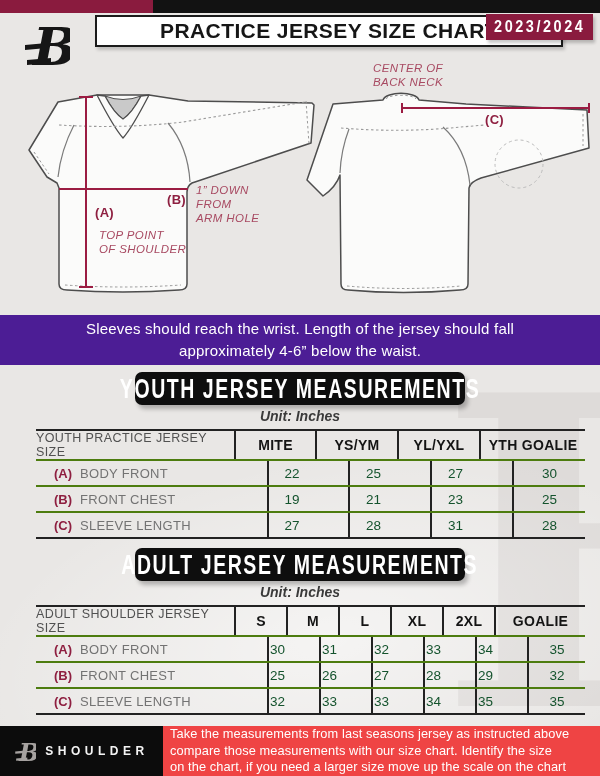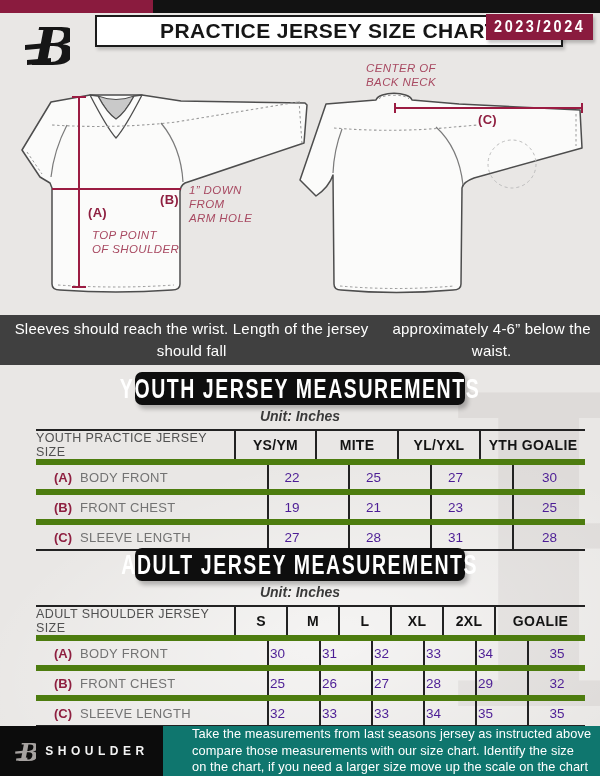--- a/index.html
+++ b/index.html
@@ -22,64 +22,64 @@
   .logo-main{position:absolute;left:22px;top:16px;width:48px;height:58px;color:#161616;}
   .title-box{position:absolute;left:95px;top:15px;width:468px;height:32px;background:#fff;
     border:2px solid #1b1b1b;box-sizing:border-box;display:flex;align-items:center;justify-content:center;
     box-shadow:2px 3px 3px rgba(0,0,0,.18);}
   .title-box .title-text{font-size:21px;font-weight:bold;color:#161616;letter-spacing:.4px;white-space:nowrap;}
   .year-box{position:absolute;left:486px;top:14px;width:107px;height:26px;background:#8a1b3e;
     display:flex;align-items:center;justify-content:center;box-shadow:2px 3px 3px rgba(0,0,0,.22);}
   .year-box .year-text{display:inline-block;transform:scaleX(.85);font-size:17px;font-weight:bold;
     color:#fff;letter-spacing:3px;white-space:nowrap;}
   
-  .diagram{position:absolute;top:55px;left:4px;width:492px;height:260px;}
+  .diagram{position:absolute;top:55px;left:11px;width:492px;height:260px;}
   .diagram svg{position:absolute;top:0;left:0;}
   .ann{position:absolute;}
   .ann-key{font-weight:bold;font-size:13px;color:#8e1f40;letter-spacing:.3px;}
   .ann-note{font-style:italic;font-size:11.5px;line-height:14px;color:#a84a62;
     white-space:pre-line;letter-spacing:.4px;}
   
-  .notice-banner{position:absolute;top:315px;left:0;width:600px;height:50px;background:#404040;
-    display:flex;align-items:center;justify-content:center;}
+  .notice-banner{position:absolute;top:315px;left:0;width:600px;height:50px;background:#4c1d95;
+    display:flex;flex-direction:column;align-items:center;justify-content:center;}
   .notice-banner .line{color:#fff;font-size:15px;line-height:22px;text-align:center;letter-spacing:.2px;}
   
   .section{position:absolute;left:0;width:600px;}
   .section.youth{top:370px;}
   .section.adult{top:546px;}
   .black-banner{width:330px;height:33px;margin:2px auto 0;background:#0e0e0e;border-radius:7px;
     display:flex;align-items:center;justify-content:center;box-shadow:3px 4px 4px rgba(0,0,0,.25);}
   .black-banner .banner-text{display:inline-block;transform:scale(.78,1.08);font-size:25px;
     font-weight:bold;color:#fff;letter-spacing:2px;white-space:nowrap;}
   .unit-label{margin-top:3px;text-align:center;font-style:italic;font-weight:bold;
     font-size:14px;color:#3a3a3a;}
   
   .size-table{margin:5px 0 0 36px;width:549px;border-top:2px solid #222;border-bottom:2px solid #222;}
-  .t-row{display:grid;border-bottom:6px solid #4d7c0f;}
+  .t-row{display:grid;border-bottom:2px solid #4d7c0f;}
   .t-row:last-child{border-bottom:none;}
   .youth-cols{grid-template-columns:198px 81px 82px 82px 1fr;}
   .adult-cols{grid-template-columns:198px 52px 52px 52px 52px 52px 1fr;}
   .t-cell{display:flex;align-items:center;justify-content:center;height:24px;
     border-left:2px solid #222;box-sizing:border-box;}
   .t-cell:first-child{border-left:none;}
   .t-row.head .t-cell{height:28px;}
   .size-header-cell{font-size:12.5px;color:#515151;letter-spacing:.4px;}
   .col-header{font-size:14px;font-weight:bold;color:#141414;letter-spacing:.3px;}
   .label-cell{justify-content:flex-start;padding-left:18px;}
   .row-key{font-weight:bold;font-size:13px;color:#8e1f40;margin-right:8px;}
   .row-label{font-size:13px;color:#737373;letter-spacing:.3px;}
-  .value-cell{font-size:13.5px;color:#4c1d95;margin-left:33px;}
+  .value-cell{font-size:13.5px;color:#14532d;margin-left:33px;}
   
   .footer{position:absolute;left:0;top:726px;width:600px;height:50px;display:flex;}
   .footer-brand-box{width:163px;height:50px;background:#0c0c0c;display:flex;align-items:center;
     justify-content:center;gap:9px;flex:none;}
   .logo-footer{width:22px;height:27px;color:#a6a2a0;flex:none;}
   .brand-text{color:#f3f3f3;font-size:12px;font-weight:bold;letter-spacing:4.5px;white-space:nowrap;}
-  .footer-note-box{flex:1;background:#0f766e;display:flex;flex-direction:column;justify-content:flex-start;
-    padding-left:29px;}
+  .footer-note-box{flex:1;background:#ef4444;display:flex;flex-direction:column;justify-content:flex-start;
+    padding-left:7px;}
   .footer-note-box .line{color:#fff;font-size:12.8px;line-height:16.6px;letter-spacing:.1px;}
 </style>
 </head>
 <body>
 
 <div class="page">
 
   <div class="swoosh"></div>
   <div class="watermark">B</div>
 
@@ -159,22 +159,22 @@
   </div>
 
   <div class="section youth">
     <div class="black-banner">
       <span class="banner-text">YOUTH JERSEY MEASUREMENTS</span>
     </div>
     <div class="unit-label">Unit: Inches</div>
     <div class="size-table">
       <div class="t-row head youth-cols">
         <div class="t-cell size-header-cell">YOUTH PRACTICE JERSEY SIZE</div>
+        <div class="t-cell col-header">MITE</div>
         <div class="t-cell col-header">YS/YM</div>
-        <div class="t-cell col-header">MITE</div>
         <div class="t-cell col-header">YL/YXL</div>
         <div class="t-cell col-header">YTH GOALIE</div>
       </div>
       <div class="t-row youth-cols">
         <div class="t-cell label-cell">
           <span class="row-key">(A)</span>
           <span class="row-label">BODY FRONT</span>
         </div>
         <div class="t-cell value-cell">22</div>
         <div class="t-cell value-cell">25</div>

